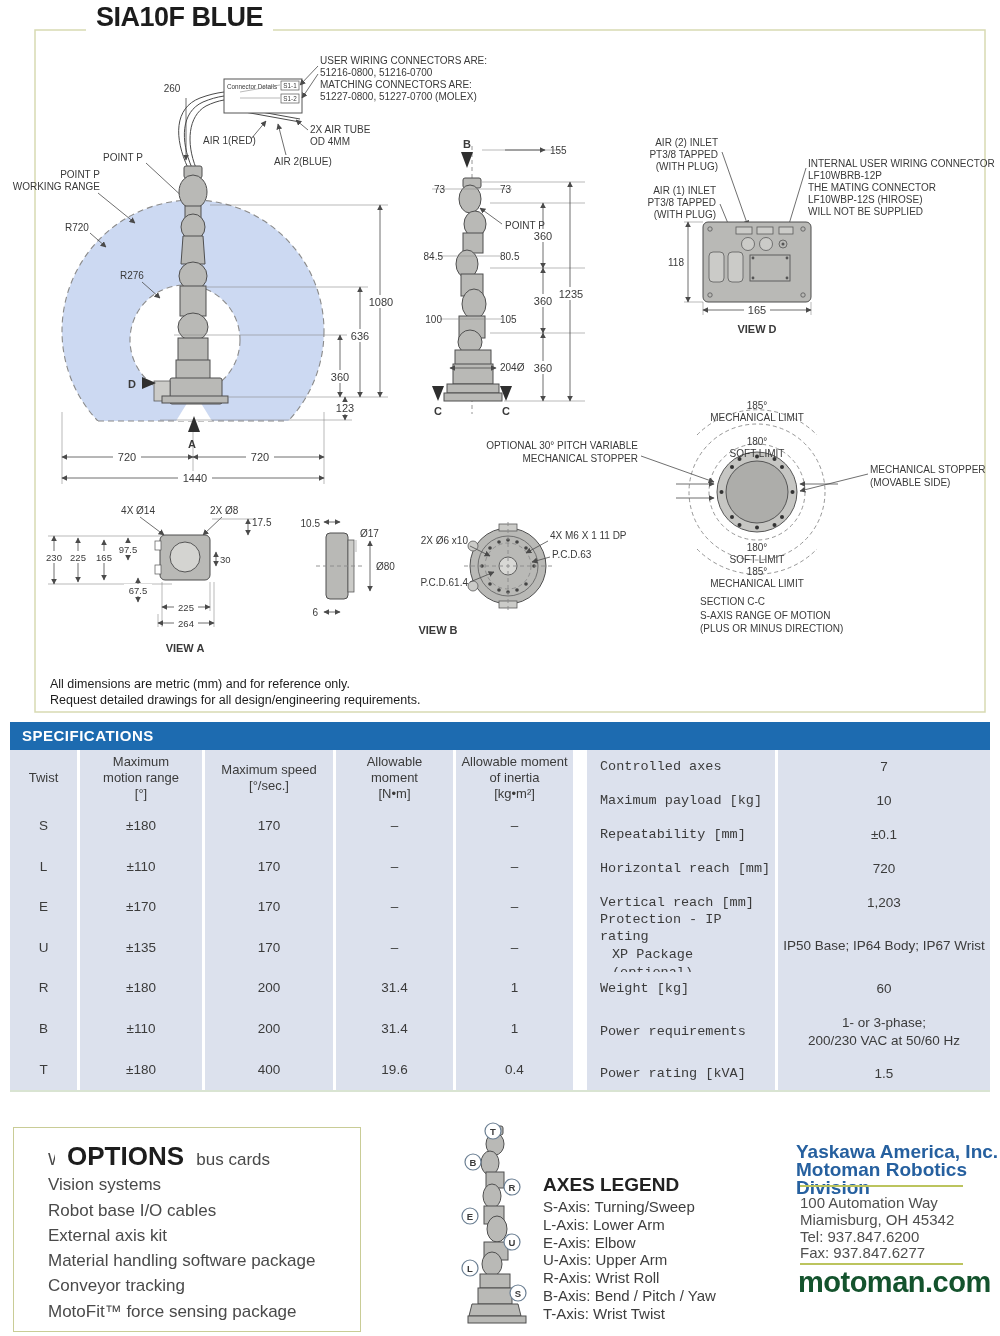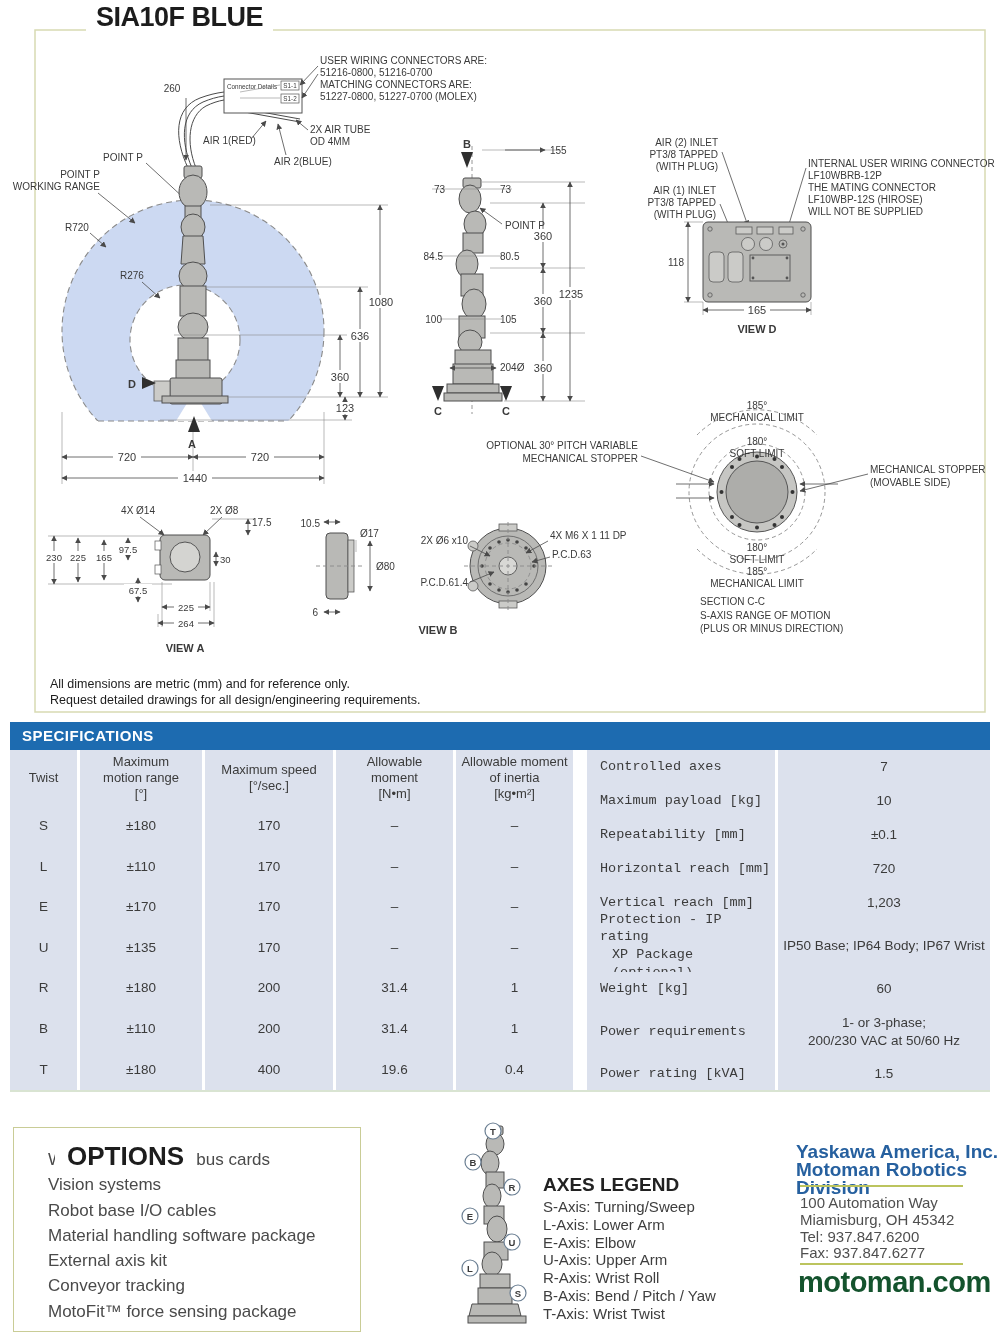--- a/index.html
+++ b/index.html
@@ -540,22 +540,22 @@
     </div>
 </div>
 <div id="table-underline" class="abs"></div>
 
 <div id="options-box" class="abs"></div>
 <div id="options-title" class="abs">OPTIONS</div>
 <div id="options-list" class="abs">
   <div>Wide variety of fieldbus cards</div>
   <div>Vision systems</div>
   <div>Robot base I/O cables</div>
+  <div>External axis kit</div>
   <div>Material handling software package</div>
-  <div>External axis kit</div>
   <div>Conveyor tracking</div>
   <div>MotoFit™ force sensing package</div>
 </div>
 
 <svg class="abs" style="left:440px;top:1116px;" width="110" height="216" viewBox="0 0 110 216">
   <g>
     <rect class="part" x="47" y="10" width="16" height="9" rx="2"></rect>
     <ellipse class="part" cx="55" cy="28" rx="9" ry="11"></ellipse>
     <ellipse class="part" cx="50" cy="47" rx="9" ry="12"></ellipse>
     <rect class="part" x="46" y="56" width="18" height="16"></rect>

